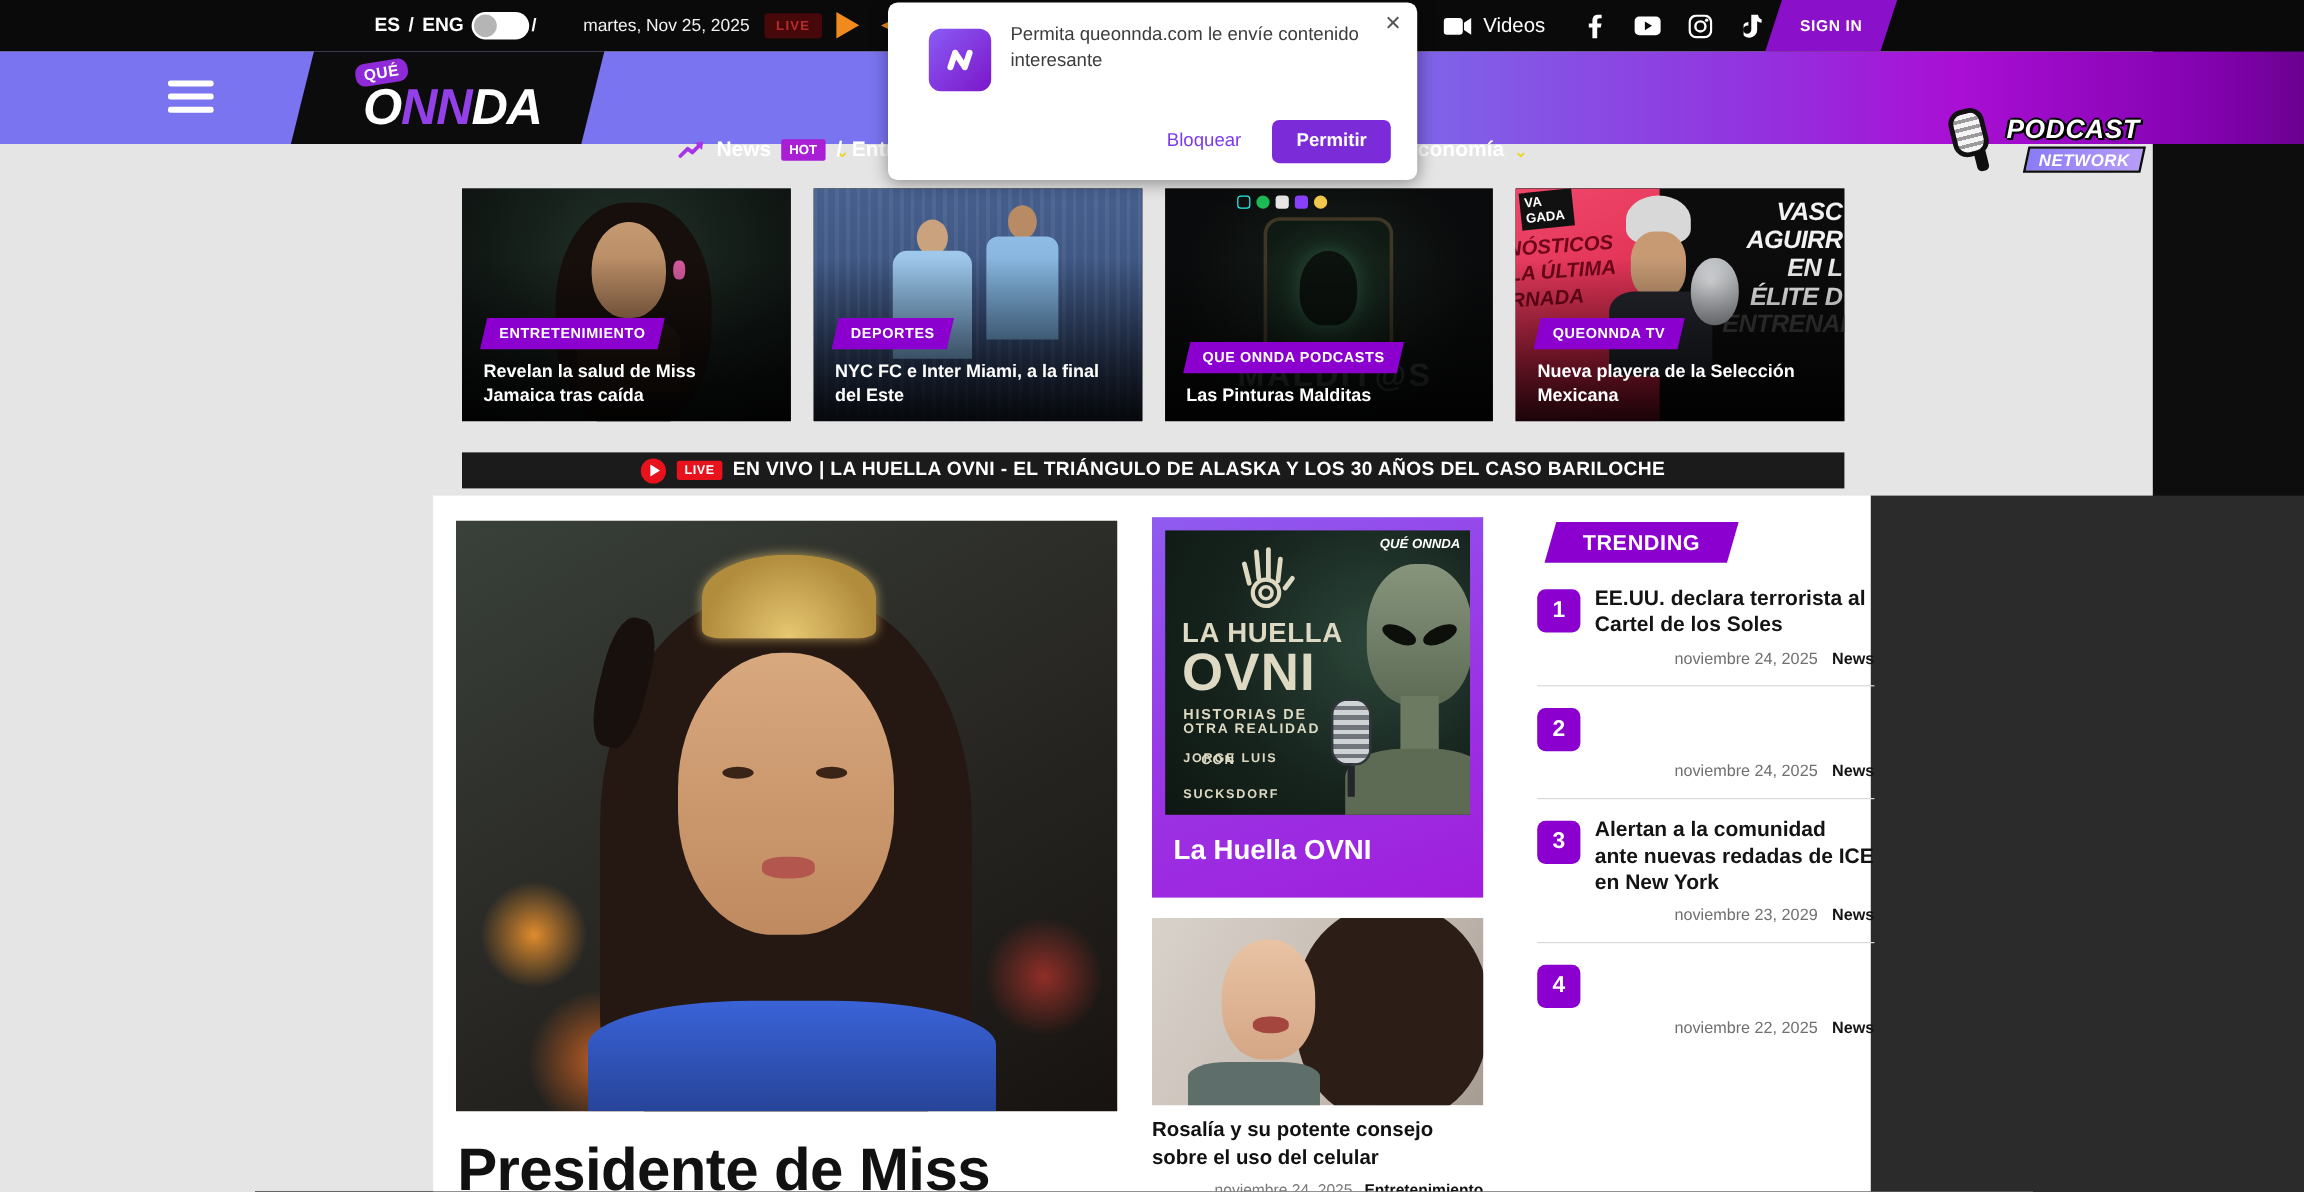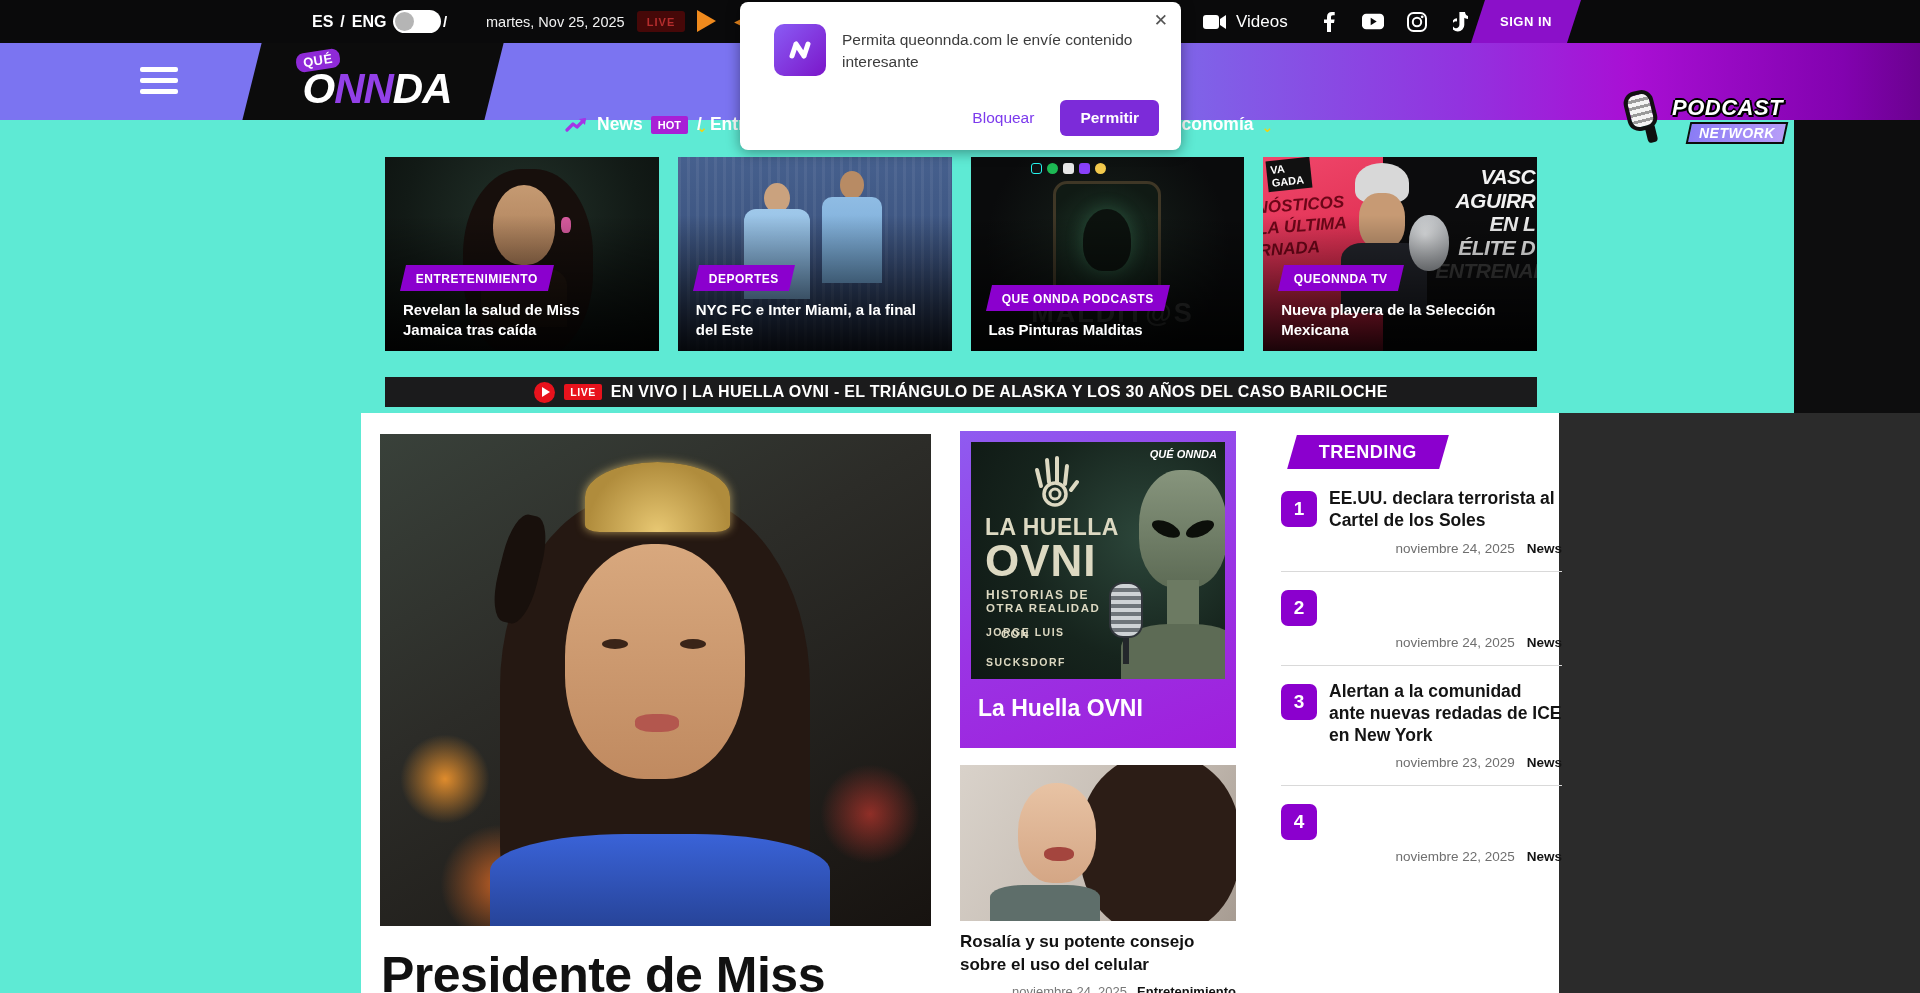--- a/index.html
+++ b/index.html
@@ -1,18 +1,18 @@
 <!DOCTYPE html>
 <html><head>
 <meta charset="utf-8">
 <style>
   * { margin:0; padding:0; box-sizing:border-box; }
   html,body { width:1920px; height:993px; overflow:hidden; background:#0d0d0e;
     font-family:"Liberation Sans","DejaVu Sans",sans-serif; }
-  .page { position:relative; width:1794px; height:993px; background:#5eead4; }
+  .page { position:relative; width:1794px; height:993px; background:#e5e5e5; }
 
   
   .topbar { position:absolute; left:0; top:0; width:1920px; height:43px; background:#0a0a0b; color:#fff; }
   .lang { position:absolute; left:312px; top:0; height:43px; display:flex; align-items:center; gap:7px; font-weight:bold; font-size:16px; }
   .toggle { width:48px; height:23px; background:#fff; border-radius:12px; position:relative; }
   .toggle .knob { position:absolute; left:2px; top:2px; width:19px; height:19px; border-radius:50%; background:#b5b5b5; }
   .tb-slash { position:absolute; left:443px; top:0; height:43px; display:flex; align-items:center; font-weight:bold; font-size:15px; }
   .tb-date { position:absolute; left:486px; top:0; height:43px; display:flex; align-items:center; font-size:14.5px; color:#f2f2f2; }
   .tb-live { position:absolute; left:637px; top:11px; width:48px; height:21px; background:rgba(120,8,8,.55); border-radius:3px;
     display:flex; align-items:center; justify-content:center; font-size:11px; font-weight:bold; color:rgba(255,70,70,.6); letter-spacing:1px; }
@@ -53,21 +53,21 @@
     text-shadow:-2px 0 #000,2px 0 #000,0 2px #000,0 -2px #000,2px 2px #000; letter-spacing:.5px; }
   .pn-t2 { position:absolute; left:58px; top:33px; background:linear-gradient(90deg,#8a7cf5,#b79df8); border:2px solid #0c0c0c;
     transform:skewX(-12deg); padding:1px 9px; }
   .pn-t2 span { display:block; transform:skewX(12deg); font-size:14px; font-weight:900; font-style:italic; color:#fff; letter-spacing:.5px; }
 
   
   .dialog { position:absolute; left:740px; top:2px; width:441px; height:148px; background:#fff; border-radius:8px;
     box-shadow:0 2px 14px rgba(0,0,0,.4); z-index:50; }
   .dlg-icon { position:absolute; left:34px; top:22px; width:52px; height:52px; border-radius:10px;
     background:linear-gradient(135deg,#8a5cf5,#7b16c9); display:flex; align-items:center; justify-content:center; }
-  .dlg-msg { position:absolute; left:102px; top:16px; width:300px; font-size:15.5px; color:#3c3c3c; line-height:1.45;margin-top:11px; }
+  .dlg-msg { position:absolute; left:102px; top:16px; width:300px; font-size:15.5px; color:#3c3c3c; line-height:1.45; }
   .dlg-close { position:absolute; right:13px; top:8px; font-size:17px; color:#555; cursor:pointer; }
   .dlg-btns { position:absolute; right:22px; bottom:14px; display:flex; align-items:center; gap:26px; }
   .btn-block { color:#7c3aed; font-size:15.5px; cursor:pointer; }
   .btn-allow { background:#7c2bd9; color:#fff; font-size:15.5px; font-weight:bold; padding:9px 20px; border-radius:6px; border:none; cursor:pointer; }
 
   
   .cards { position:absolute; left:385px; top:157px; width:1152px; display:flex; gap:19px; }
   .card { position:relative; width:274px; height:194px; overflow:hidden; background:#161616; }
   .card .shade { position:absolute; left:0; bottom:0; width:100%; height:70%; background:linear-gradient(transparent,rgba(0,0,0,.88)); }
   .card-info { position:absolute; left:18px; bottom:12px; width:238px; }

